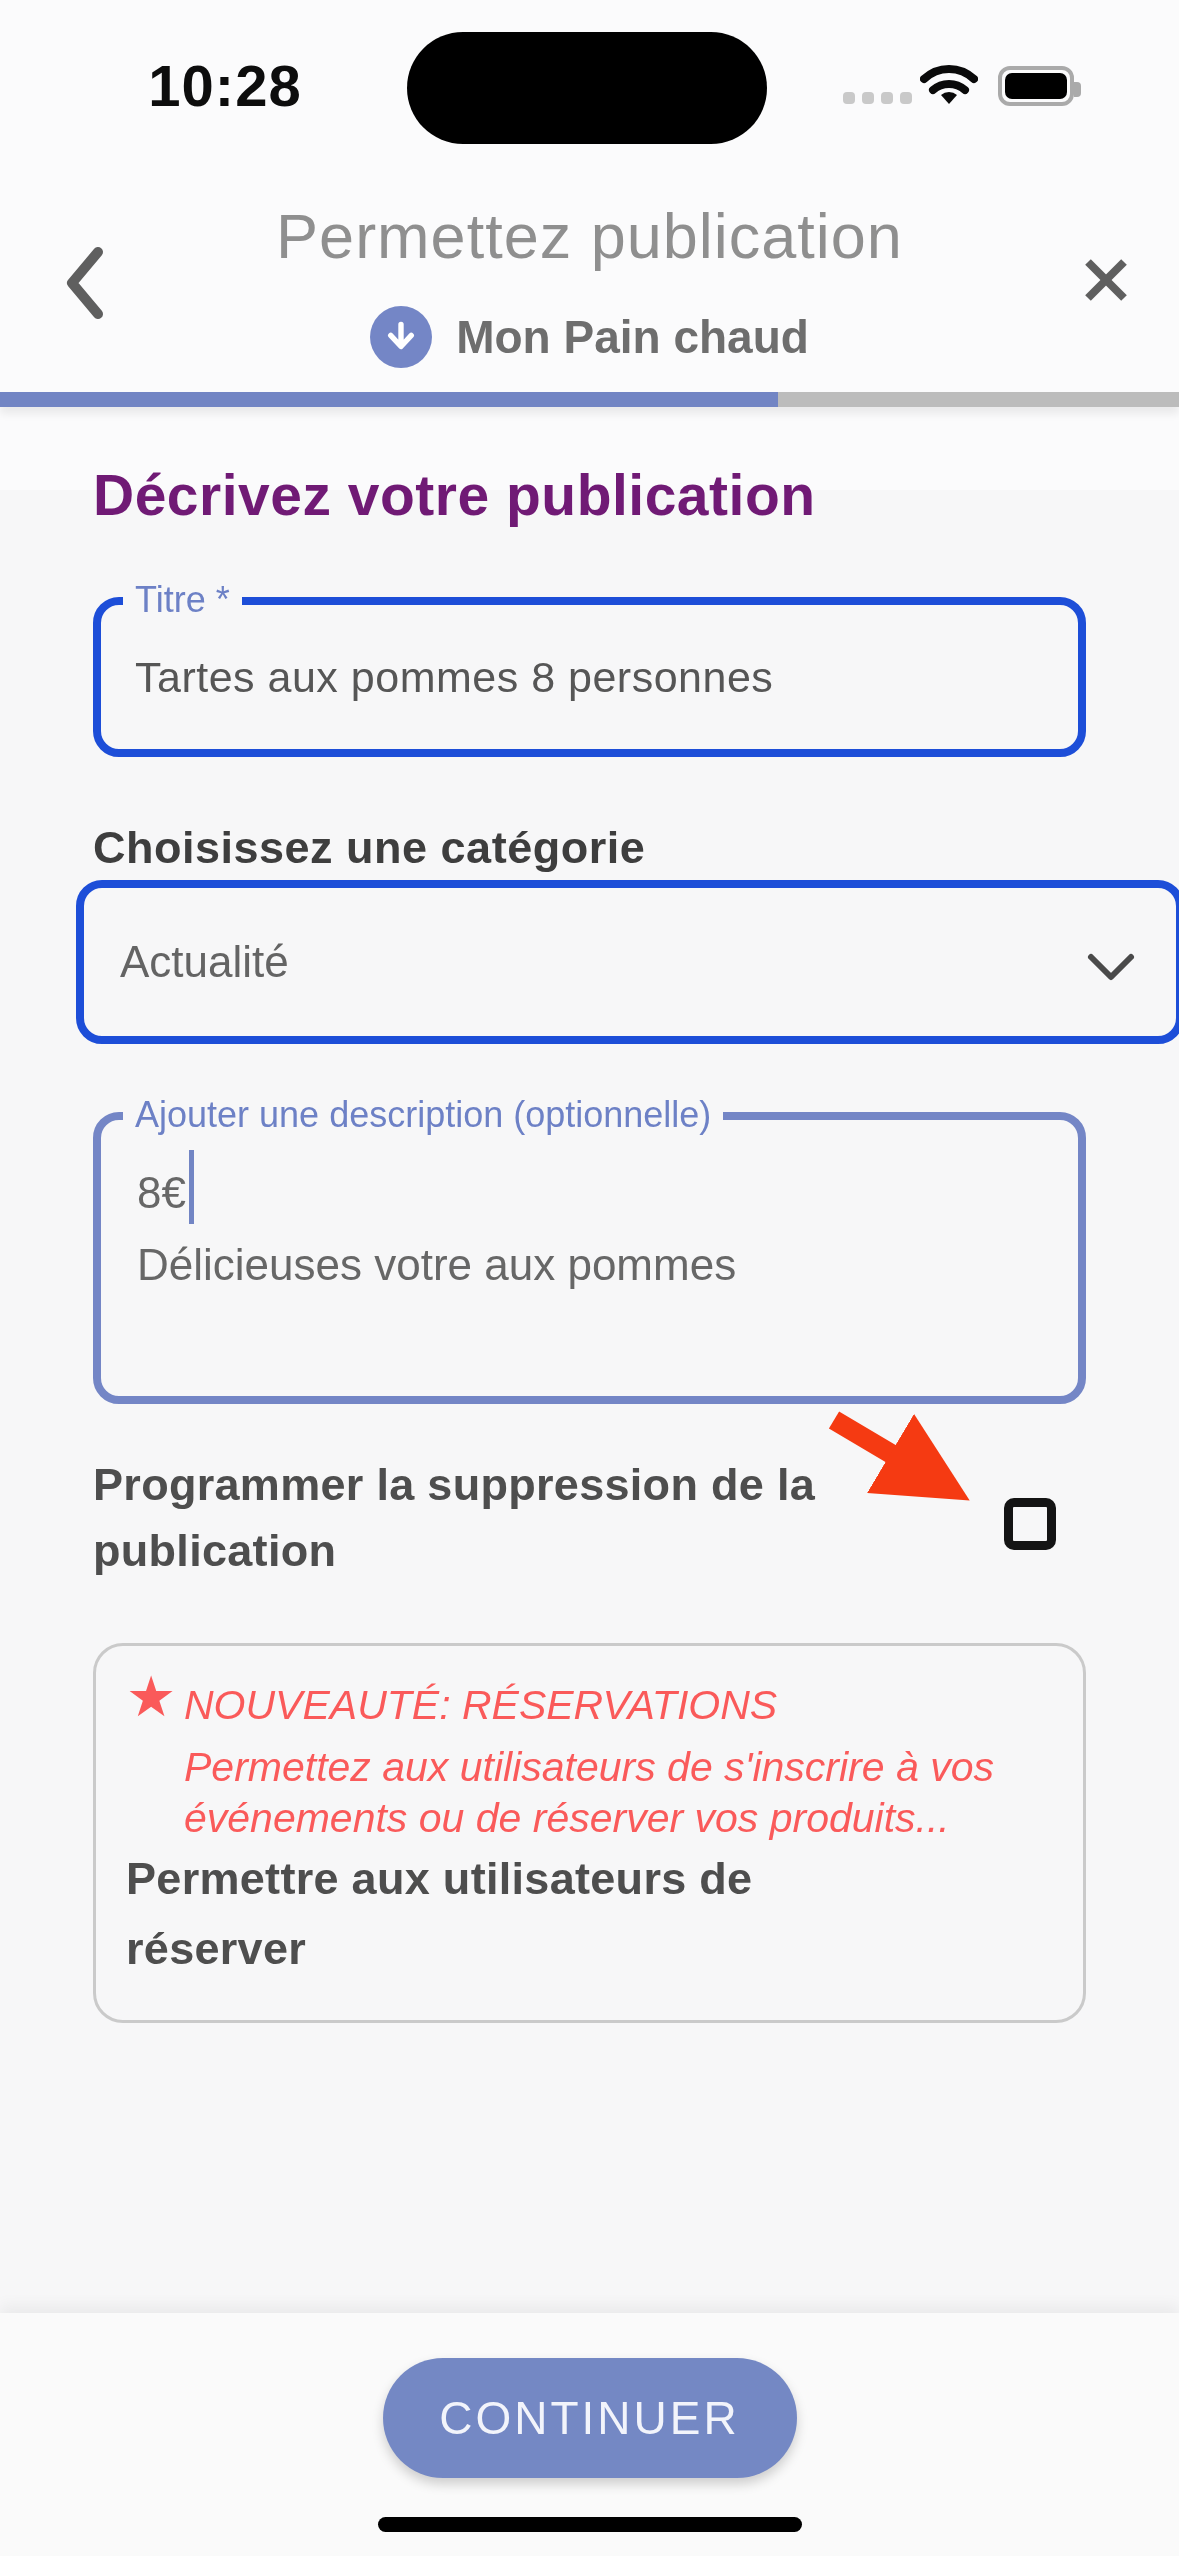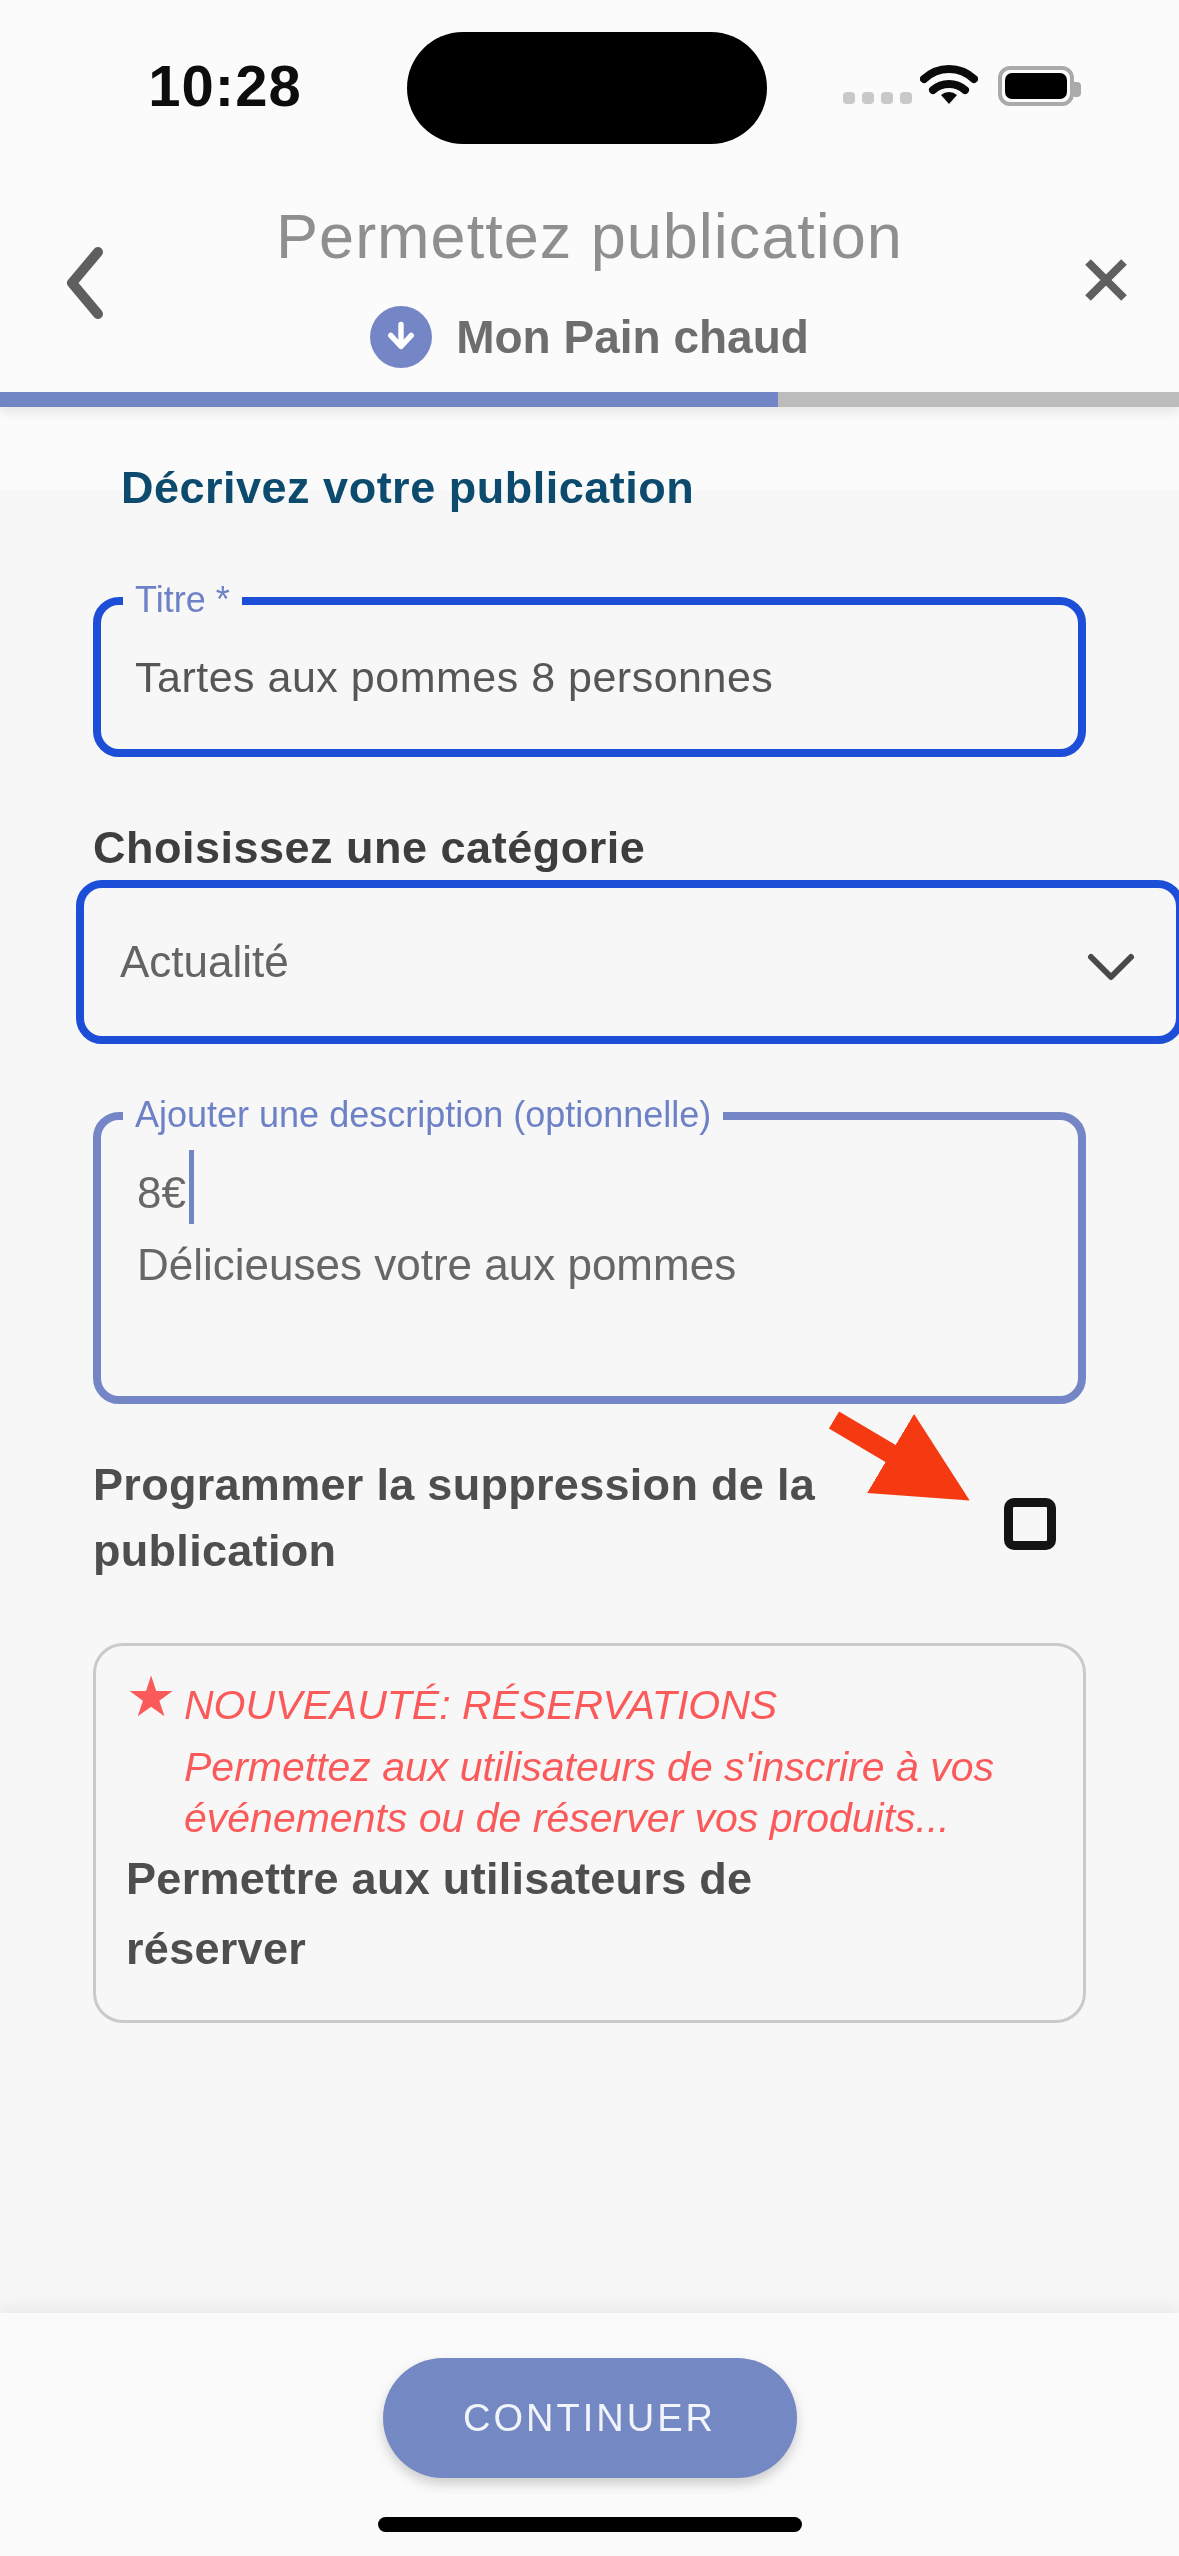--- a/index.html
+++ b/index.html
@@ -24,21 +24,21 @@
   .page-title{position:absolute;left:0;top:200px;width:1179px;text-align:center;
               font-size:63px;font-weight:400;color:#8f8f8f;letter-spacing:1px;}
   .close{position:absolute;left:1080px;top:254px;width:52px;height:52px;cursor:pointer;}
   .subtitle-row{position:absolute;left:0;top:306px;width:1179px;display:flex;justify-content:center;align-items:center;gap:24px;}
   .dl-circle{width:62px;height:62px;border-radius:50%;background:#7486c6;display:flex;align-items:center;justify-content:center;flex:0 0 auto;}
   .subtitle{font-size:46px;font-weight:700;color:#6e6e6e;}
   .progress{position:absolute;left:0;top:392px;width:1179px;height:15px;background:#bcbcbc;
             box-shadow:0 7px 9px rgba(0,0,0,.07);}
   .progress .fill{height:100%;background:#7285c4;}
   
-  .h1{position:absolute;left:93px;top:462px;font-size:45px;font-weight:700;color:#0c4a6e;letter-spacing:.5px;margin-left:28px;}
+  .h1{position:absolute;left:93px;top:462px;font-size:57px;font-weight:700;color:#701a75;letter-spacing:.5px;}
   .field{position:absolute;border:8px solid #1d4ed8;border-radius:26px;}
   .field .flabel{position:absolute;top:-26px;left:22px;padding:0 12px;background:#f7f7f8;
                  font-size:36px;color:#6d81c6;}
   #titre-box{left:93px;top:597px;width:993px;height:160px;}
   #titre-box .fvalue{position:absolute;left:34px;top:48px;font-size:43px;font-weight:400;color:#565656;letter-spacing:.5px;}
   .h2{position:absolute;left:93px;top:822px;font-size:45px;font-weight:700;color:#3e3e3e;letter-spacing:.5px;}
   #cat-box{left:76px;top:880px;width:1108px;height:164px;display:flex;align-items:center;cursor:pointer;}
   #cat-box .sel-value{margin-left:36px;font-size:44px;color:#646464;}
   #cat-box .chev{position:absolute;right:40px;top:64px;}
   #desc-box{left:93px;top:1112px;width:993px;height:292px;border-color:#7486c6;}
@@ -57,21 +57,21 @@
   .resa-title{position:absolute;left:88px;top:36px;font-size:41px;font-style:italic;color:#fa5a5a;}
   .resa-para{position:absolute;left:88px;top:96px;width:880px;font-size:41px;font-style:italic;
              color:#fa5a5a;line-height:51px;}
   .resa-label{position:absolute;left:30px;top:198px;width:760px;font-size:45px;font-weight:700;
               color:#4e4e4e;line-height:70px;letter-spacing:.3px;}
   
   #footer{position:absolute;left:0;top:2313px;width:1179px;height:243px;background:#fafafa;
           box-shadow:0 -8px 14px rgba(0,0,0,.05);}
   .continue-btn{position:absolute;left:50%;transform:translateX(-50%);top:45px;width:414px;height:120px;
                 border:none;border-radius:60px;background:#7488c4;color:#f2f4fb;
-                font-family:"Liberation Sans",sans-serif;font-size:38px;letter-spacing:3px;
+                font-family:"Liberation Sans",sans-serif;font-size:46px;letter-spacing:3px;
                 box-shadow:0 6px 12px rgba(0,0,0,.18);cursor:pointer;}
   .home-indicator{position:absolute;left:50%;transform:translateX(-50%);bottom:24px;width:424px;height:15px;
                   border-radius:8px;background:#000;}
 </style>
 </head>
 <body>
 
 <div id="phone">
 
   <div id="header">

